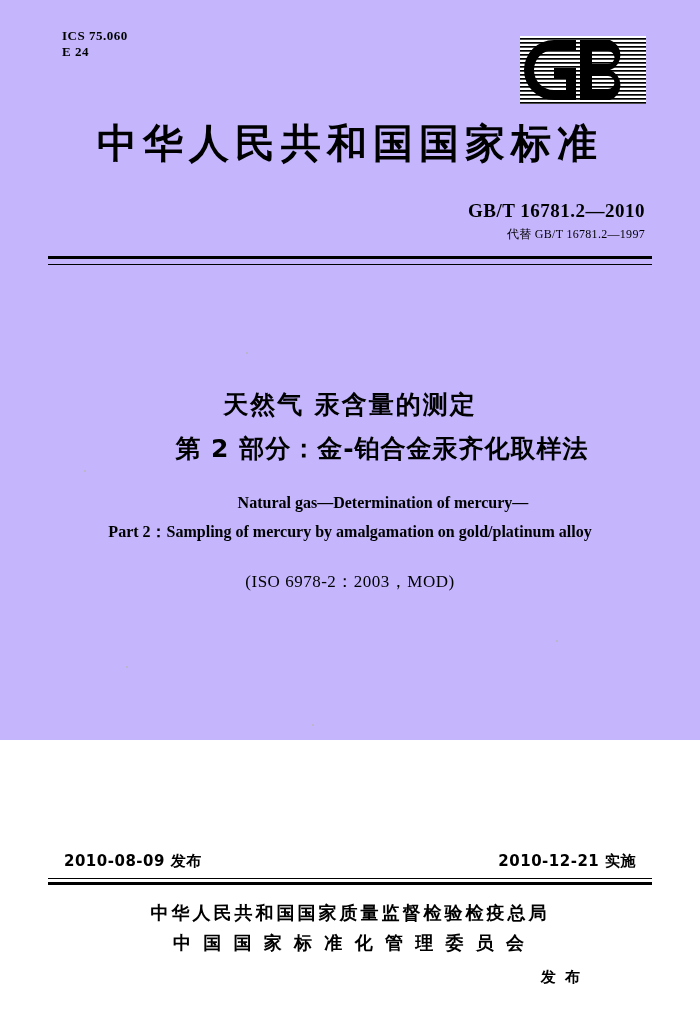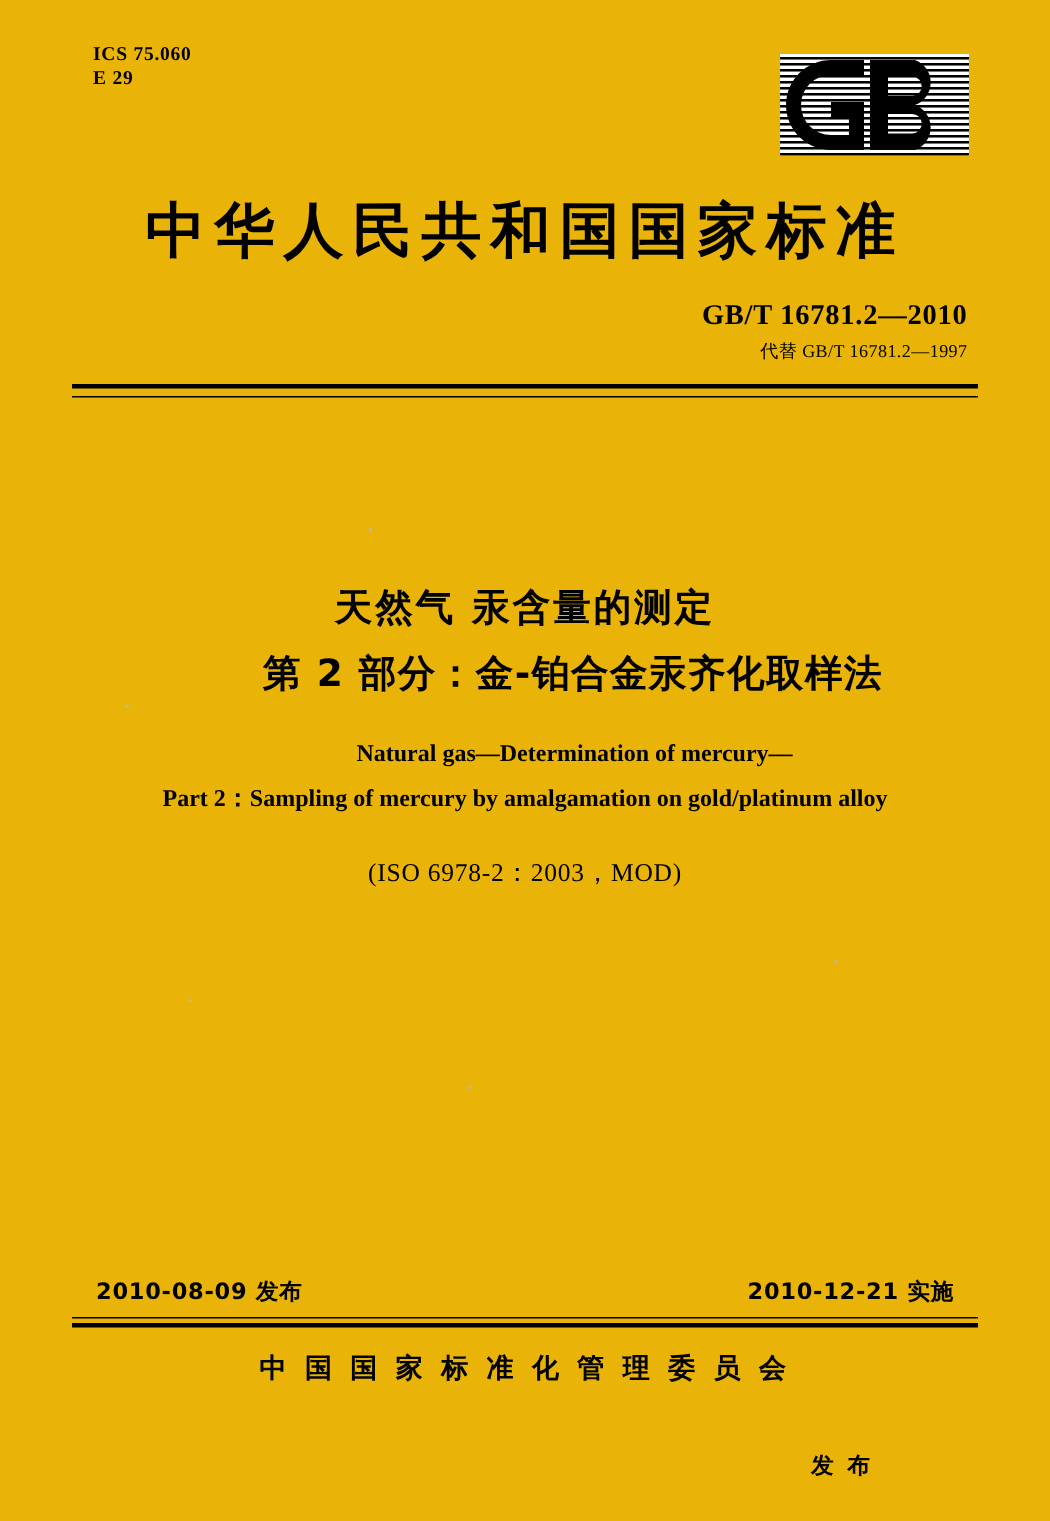--- a/index.html
+++ b/index.html
@@ -12,22 +12,22 @@
     height: 1014px;
     position: relative;
     font-family: "Liberation Serif", serif;
     color: #000000;
     overflow: hidden;
   }
   .page {
     position: absolute;
     left: 0; top: 0;
     width: 700px;
-    height: 1014px;
-    background: #eab308;
+    height: 740px;
+    background: #c4b5fd;
   }
 
   
   .ics-block {
     position: absolute;
     left: 62px;
     top: 28px;
     font-family: "Liberation Serif", serif;
     font-weight: bold;
     font-size: 13px;
@@ -41,21 +41,21 @@
     right: 52px;
     top: 34px;
     width: 130px;
     height: 72px;
   }
 
   
   .cn-standard-title {
     position: absolute;
     left: 0;
-    top: 126px;
+    top: 116px;
     width: 700px;
     text-align: center;
     font-family: "DejaVu Sans", sans-serif;
     font-weight: bold;
     font-size: 40px;
     letter-spacing: 6px;
     white-space: nowrap;
   }
 
   
@@ -201,21 +201,21 @@
     border-radius: 50%;
   }
 </style>
 </head>
 <body>
 
 <div class="page">
 
   <div class="ics-block">
     <div>ICS 75.060</div>
-    <div>E 29</div>
+    <div>E 24</div>
   </div>
 
   <div class="gb-logo">
     <svg width="130" height="72" viewBox="0 0 130 72" xmlns="http://www.w3.org/2000/svg">
       <defs>
         <pattern id="hatch" width="4" height="4" patternUnits="userSpaceOnUse" patternTransform="rotate(0)">
           <rect width="4" height="4" fill="#ffffff"></rect>
           <rect width="4" height="1.7" fill="#000000"></rect>
         </pattern>
       </defs>
@@ -253,20 +253,21 @@
   <div class="title-en-2">Part 2：Sampling of mercury by amalgamation on gold/platinum alloy</div>
   <div class="iso-ref">(ISO 6978-2：2003，MOD)</div>
 
   <div class="rule rule-bottom-thin"></div>
   <div class="rule rule-bottom-thick"></div>
 
   <div class="issue-date">2010-08-09 发布</div>
   <div class="effect-date">2010-12-21 实施</div>
 
   <div class="issuer">
+    <div class="issuer-line">中华人民共和国国家质量监督检验检疫总局</div>
     <div class="issuer-line">中 国 国 家 标 准 化 管 理 委 员 会</div>
   </div>
   <div class="issuer-publish">发 布</div>
 
   <div class="speck" style="left:246px; top:352px;"></div>
   <div class="speck" style="left:126px; top:666px;"></div>
   <div class="speck" style="left:312px; top:724px;"></div>
   <div class="speck" style="left:556px; top:640px;"></div>
   <div class="speck" style="left:84px; top:470px;"></div>
 

